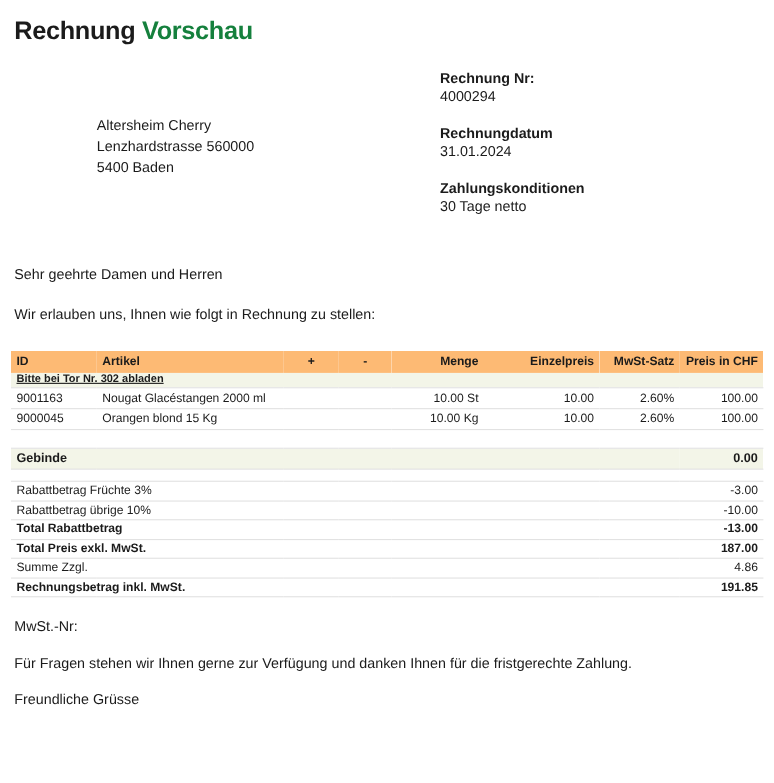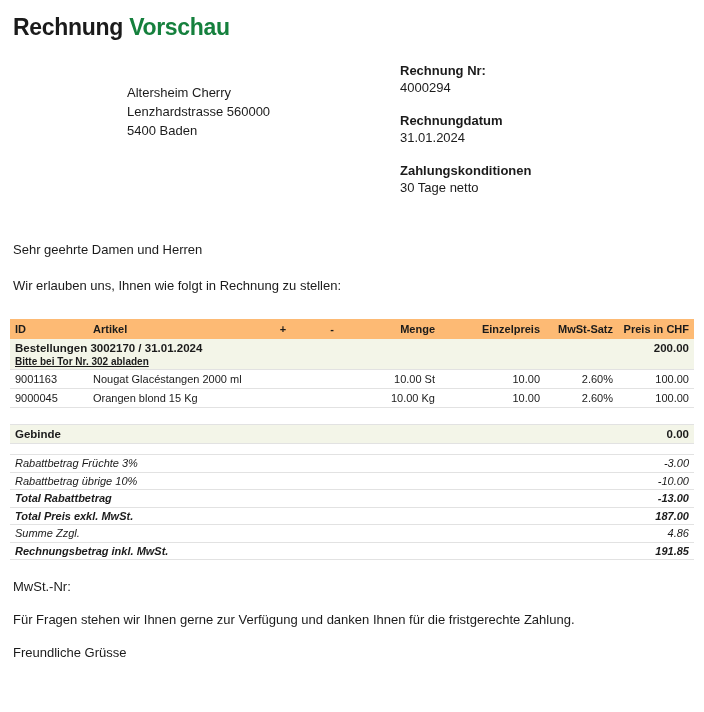--- a/index.html
+++ b/index.html
@@ -13,21 +13,21 @@
   .page { position:relative; width:704px; height:712px; }
 
   h1.title {
     margin:14px 0 0 13px;
     font-size:23px; line-height:27px; font-weight:700;
     letter-spacing:-0.3px;
   }
   h1.title .red { color:#15803d; }
 
   .info { position:relative; height:200px; }
-  .address { position:absolute; left:88px; top:42px; font-size:13px; line-height:19px;margin-left:39px; }
+  .address { position:absolute; left:88px; top:63px; font-size:13px; line-height:19px; }
   .meta { position:absolute; left:400px; top:21px; font-size:13px; }
   .meta .pair { margin-bottom:16px; }
   .meta .label { font-weight:700; line-height:17px; }
   .meta .value { line-height:17px; }
 
   p.body-text { margin:0 0 18px 13px; font-size:13px; line-height:18px; }
 
   table.inv {
     border-collapse:collapse; table-layout:fixed;
     width:684px; margin:24px 10px 0 10px;
@@ -42,21 +42,21 @@
   tbody tr { border-bottom:1px solid #e2e2e2; }
   tr.tint { background:#f3f5e8; }
   tr.group-title { border-bottom:none; font-weight:700; }
   tr.group-title td { height:13px; font-size:11.5px; }
   tr.group-note td { height:10px; font-size:10px; font-weight:700; padding-top:0;text-decoration:underline; }
   tr.item td { height:14px;margin-left:36px; }
   tr.spacer { background:#ffffff; }
   tr.spacer.sp1 td { height:16px; padding:0; }
   tr.spacer.sp2 td { height:10px; padding:0; }
   tr.gebinde td { height:14px; font-weight:700; font-size:11.5px; }
-  tr.sum td { height:12.5px;font-style:italic; }
+  tr.sum td { height:12.5px; }
   tr.sum.strong { font-weight:700; }
 
   .footer { margin-top:18px; }
   .footer p { margin:0 12px 15px 13px; font-size:13px; line-height:18px; }
 </style>
 </head>
 <body>
 
 <div class="page">
 
@@ -107,24 +107,20 @@
         <th>Artikel</th>
         <th class="ctr">+</th>
         <th class="ctr">-</th>
         <th class="num">Menge</th>
         <th class="num">Einzelpreis</th>
         <th class="num">MwSt-Satz</th>
         <th class="num">Preis in CHF</th>
       </tr>
     </thead>
     <tbody>
-      <tr class="tint group-title">
-        <td colspan="7">Bestellungen 3002170 / 31.01.2024</td>
-        <td class="num">200.00</td>
-      </tr>
       <tr class="tint group-note">
         <td colspan="8">Bitte bei Tor Nr. 302 abladen</td>
       </tr>
 
       <tr class="item">
         <td>9001163</td>
         <td>Nougat Glacéstangen 2000 ml</td>
         <td class="ctr"></td>
         <td class="ctr"></td>
         <td class="num">10.00 St</td>

